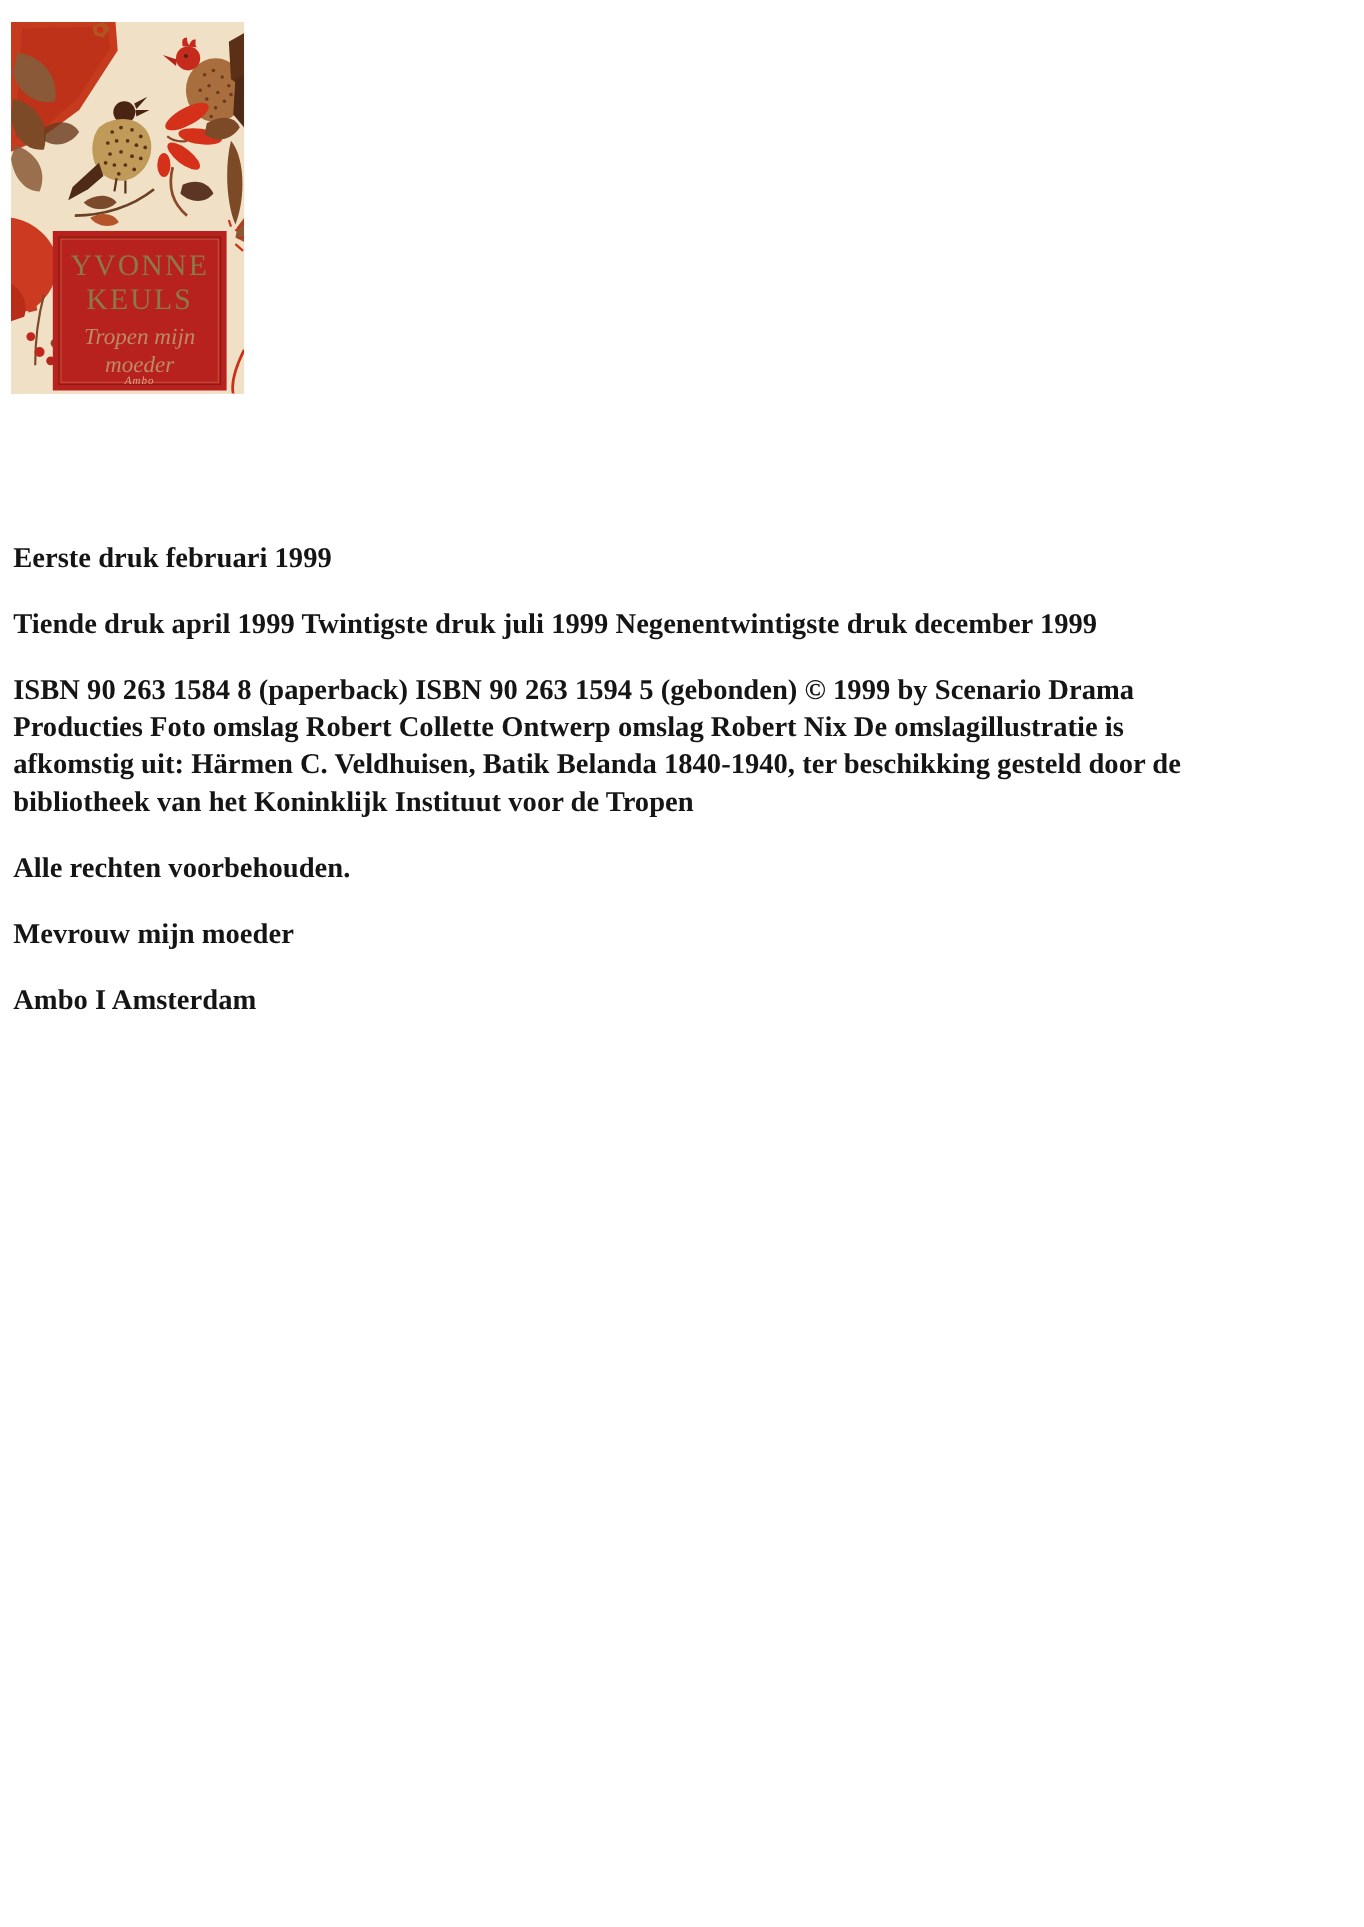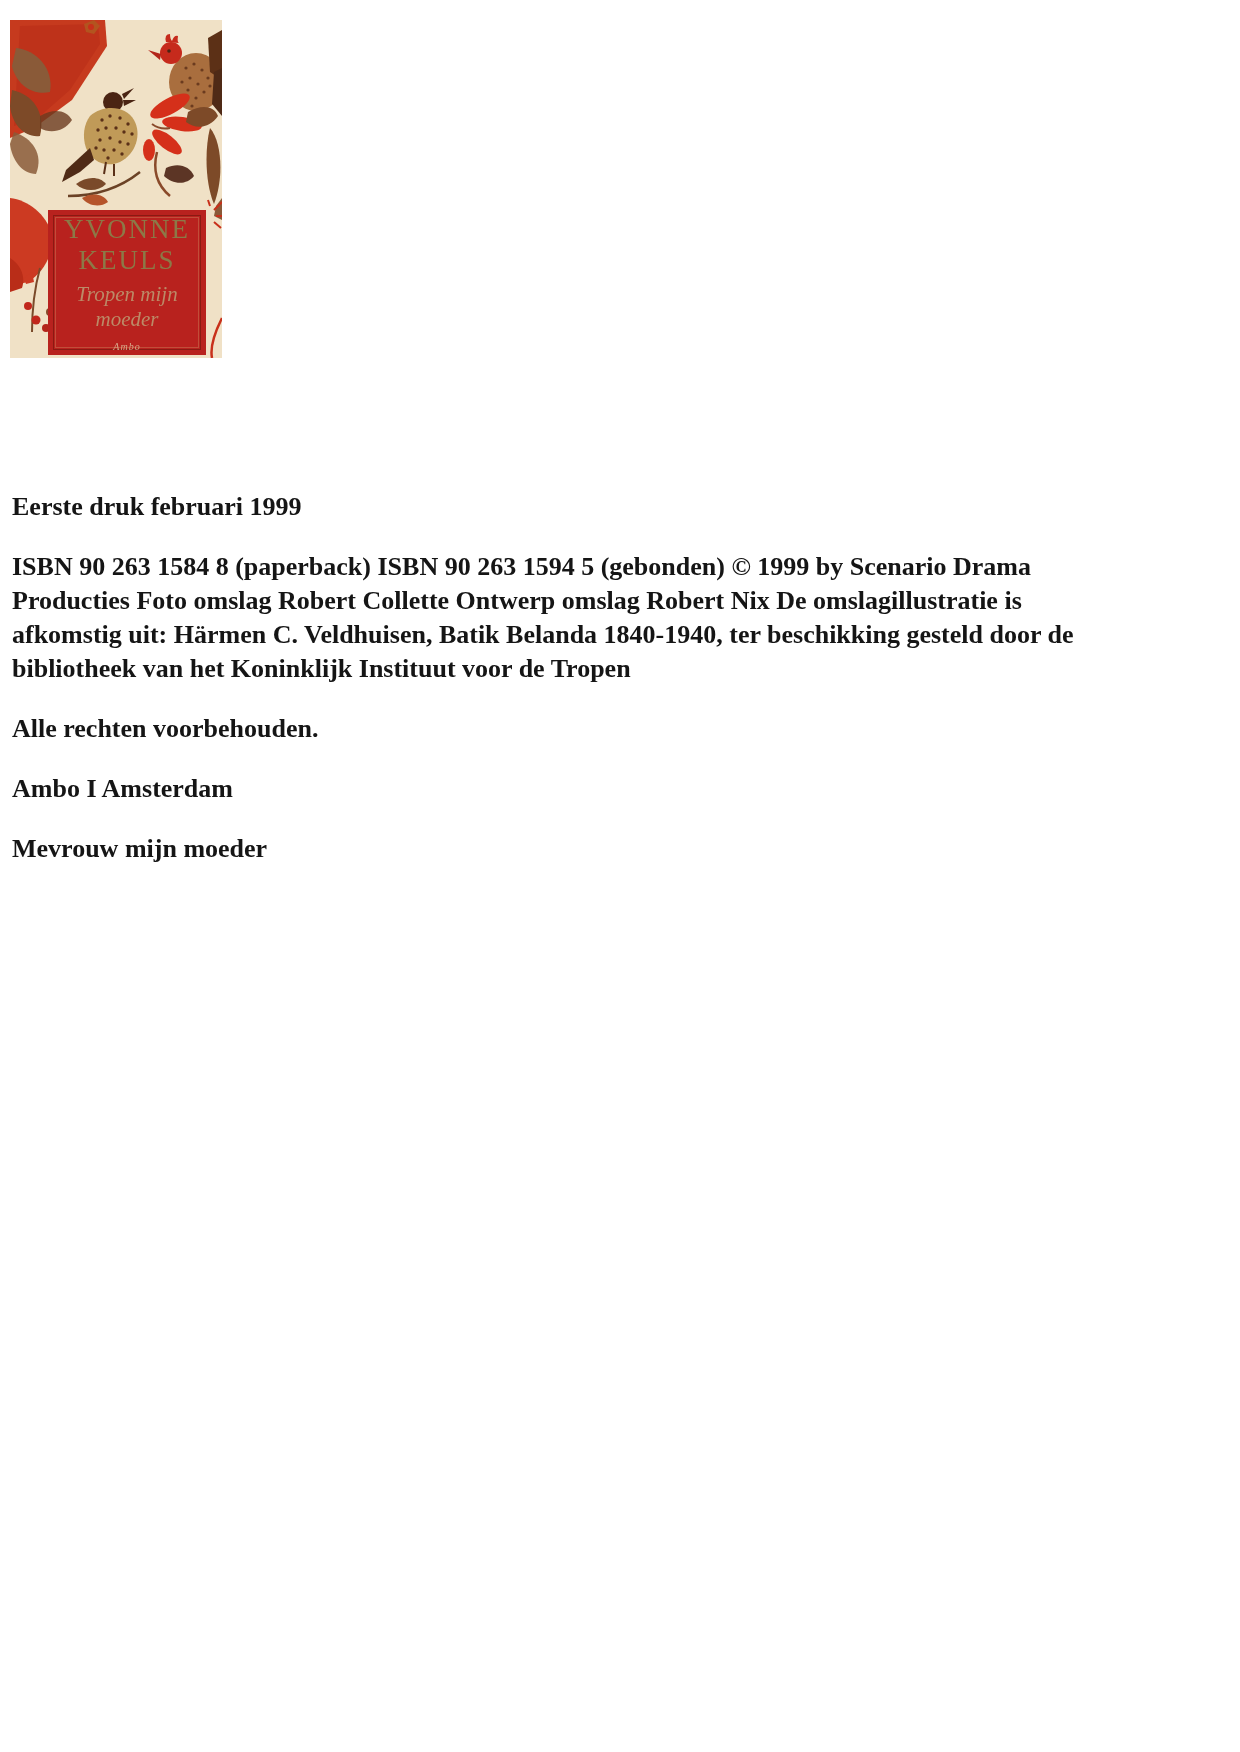--- a/index.html
+++ b/index.html
@@ -53,21 +53,21 @@
   }
   .cover-author {
     display: block;
     font-family: "Liberation Serif", serif;
     font-size: 27px;
     line-height: 31px;
     letter-spacing: 2px;
     color: #8c7947;
     font-weight: 400;
   }
-  .cover-author.first { margin-top: 4px; }
+  .cover-author.first { margin-top: 16px; }
   .cover-title {
     display: block;
     font-family: "Liberation Serif", serif;
     font-style: italic;
     font-size: 21px;
     line-height: 25px;
     color: #bc8a67;
   }
   .cover-title.first { margin-top: 6px; }
   .cover-publisher {
@@ -209,22 +209,23 @@
       <span class="cover-author first">YVONNE</span>
       <span class="cover-author">KEULS</span>
       <span class="cover-title first">Tropen mijn</span>
       <span class="cover-title">moeder</span>
       <span class="cover-publisher">Ambo</span>
     </div>
   </div>
 
   <div class="colophon">
     <p>Eerste druk februari 1999</p>
+    <p>Tiende druk april 1999 Twintigste druk juli 1999 Negenentwintigste druk december 1999</p>
     <p>ISBN 90 263 1584 8 (paperback) ISBN 90 263 1594 5 (gebonden) © 1999 by Scenario Drama
 Producties Foto omslag Robert Collette Ontwerp omslag Robert Nix De omslagillustratie is
 afkomstig uit: Härmen C. Veldhuisen, Batik Belanda 1840-1940, ter beschikking gesteld door de
 bibliotheek van het Koninklijk Instituut voor de Tropen</p>
     <p>Alle rechten voorbehouden.</p>
+    <p>Mevrouw mijn moeder</p>
     <p>Ambo I Amsterdam</p>
-    <p>Mevrouw mijn moeder</p>
   </div>
 
 </div>
 
 </body></html>

